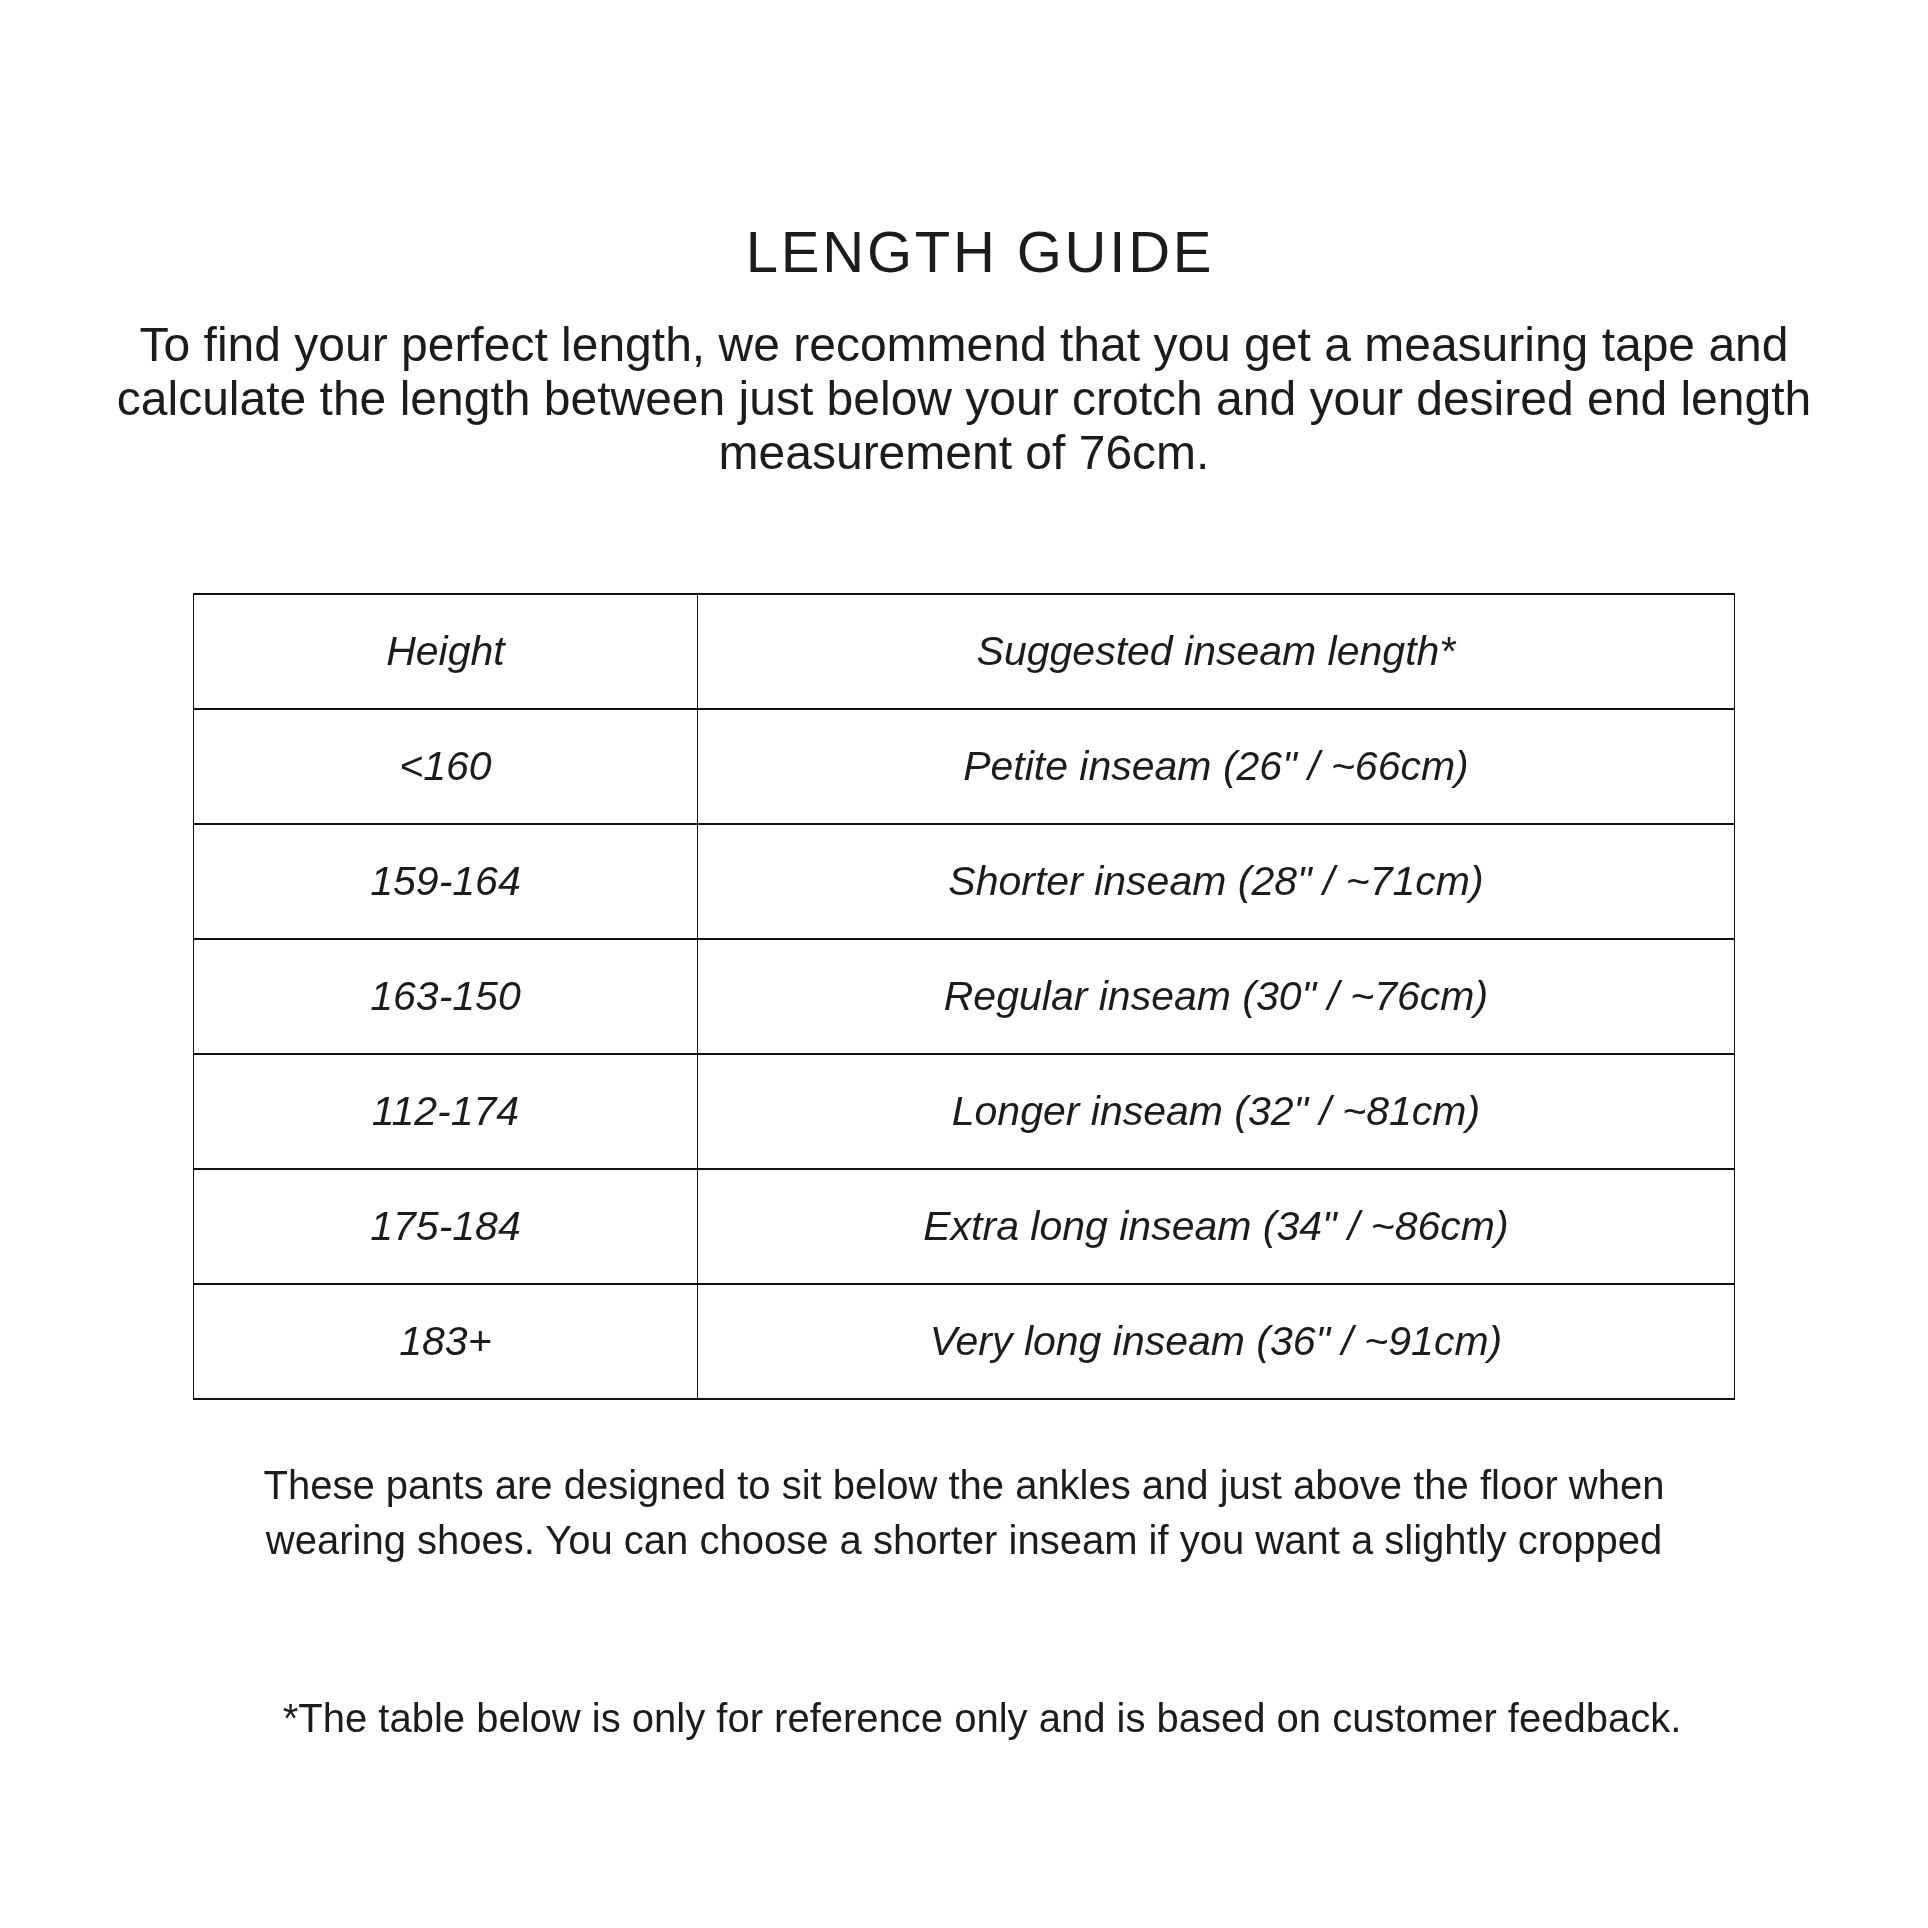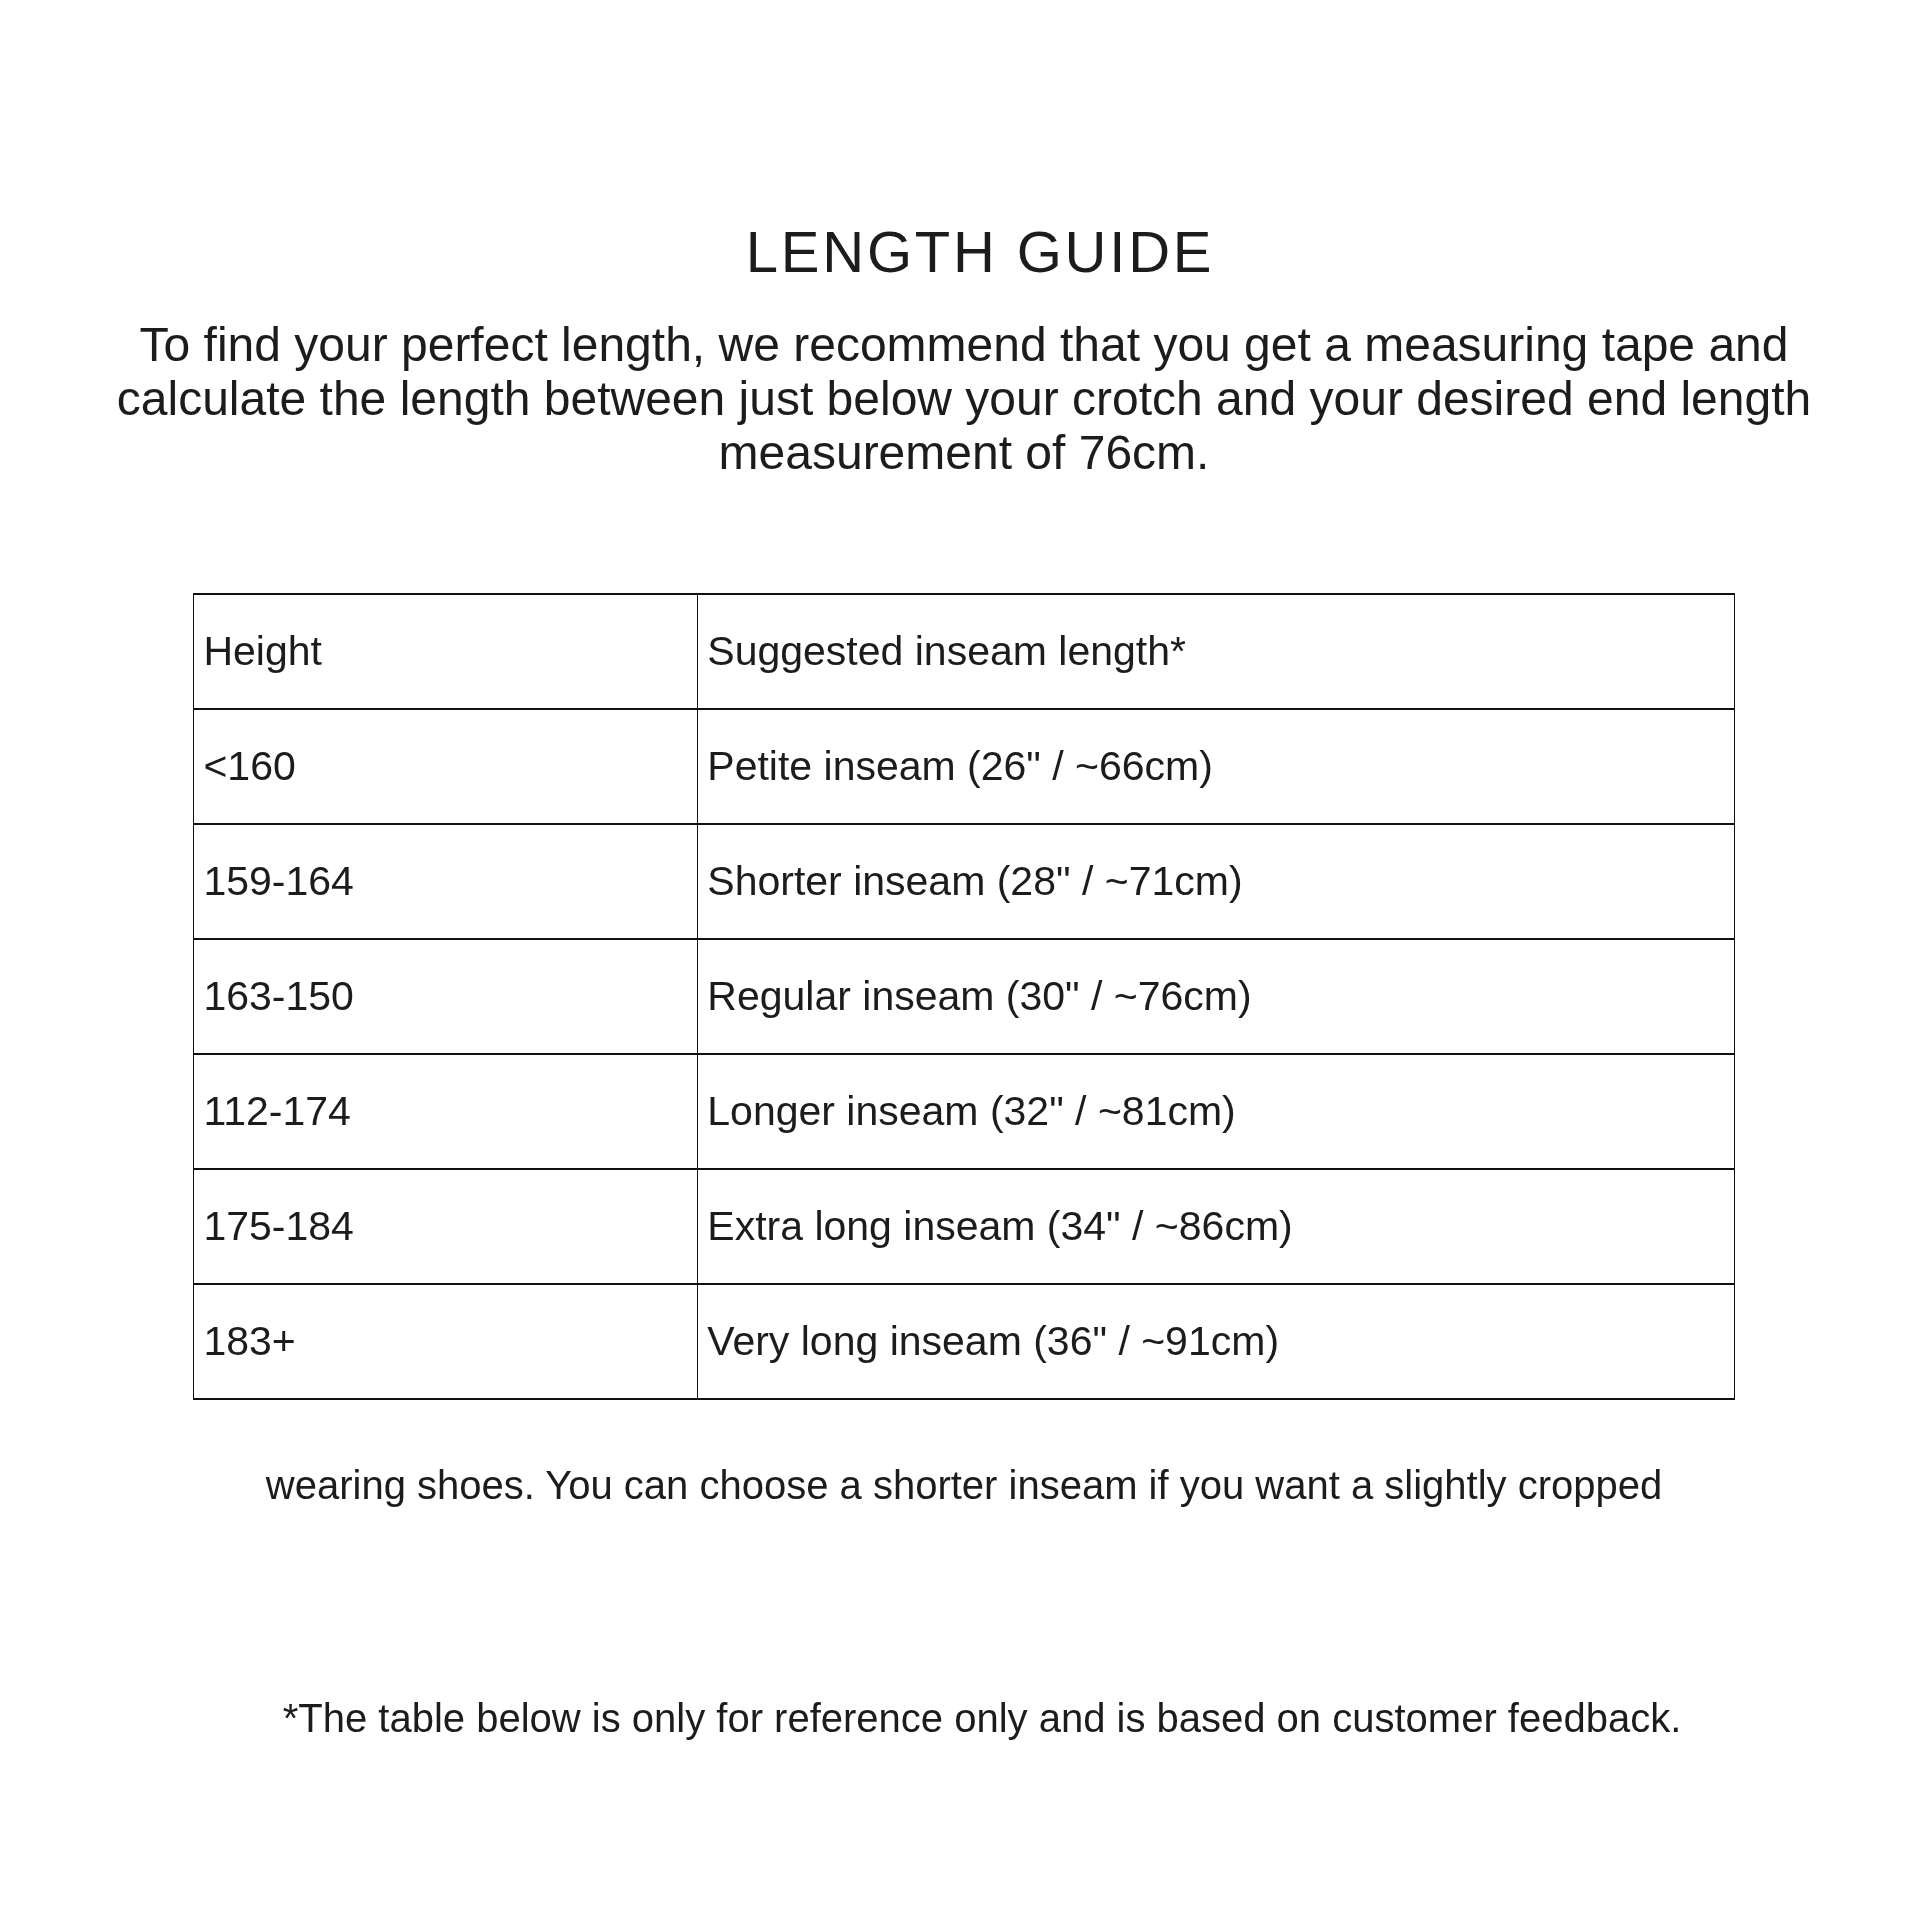--- a/index.html
+++ b/index.html
@@ -38,24 +38,25 @@
   .length-table{
     position:absolute;
     top:593px; left:193px;
     width:1542px; height:805px;
     border-collapse:collapse;
     table-layout:fixed;
     font-size:41px;
   }
   .length-table td, .length-table th{
     border-top:2.8px solid var(--border);
-    text-align:left;
+    text-align:center;
     vertical-align:middle;
     font-weight:300;
     padding:0 9.4px;
+    font-style:italic;
   }
   .length-table tr{ height:115px; }
   .length-table{ border:2.8px solid var(--border); border-left-width:1.9px; border-right-width:1.9px; }
   .length-table td:last-child, .length-table th:last-child{
     border-left:1.9px solid var(--border);
   }
   .length-table tr:first-child th{ border-top:none; }
   .col-height{ width:32.7%; }
   .note{
     position:absolute;
@@ -111,17 +112,18 @@
       <td>Extra long inseam (34" / ~86cm)</td>
     </tr>
     <tr>
       <td>183+</td>
       <td>Very long inseam (36" / ~91cm)</td>
     </tr>
   </tbody>
 </table>
 
 <div class="note">
+  <div>These pants are designed to sit below the ankles and just above the floor when</div>
   <div>wearing shoes. You can choose a shorter inseam if you want a slightly cropped</div>
 </div>
 
 <div class="footnote">*The table below is only for reference only and is based on customer feedback.</div>
 
 
 </body></html>

